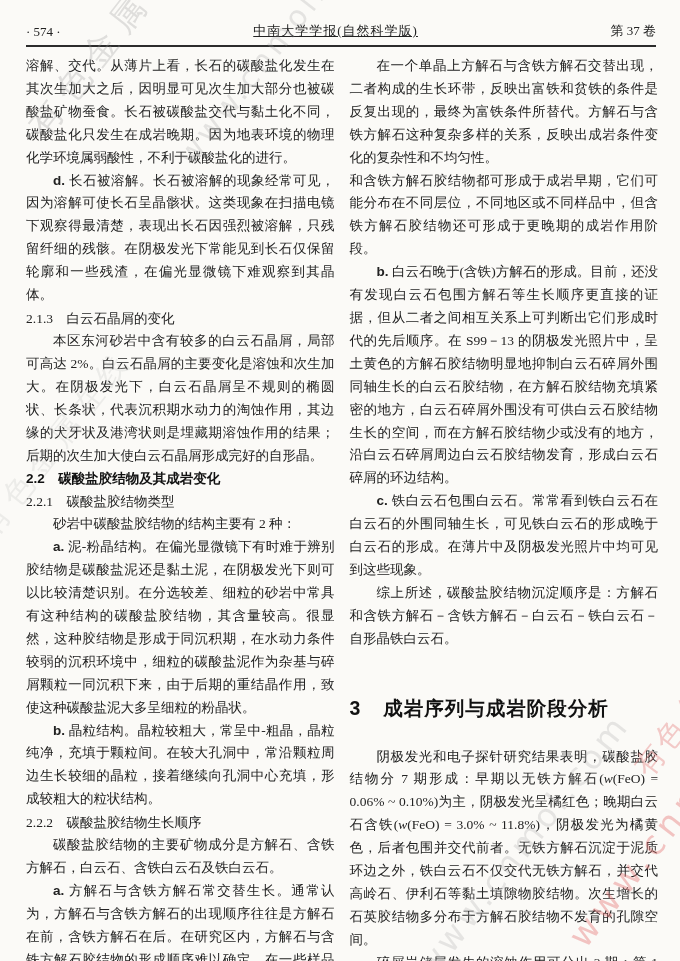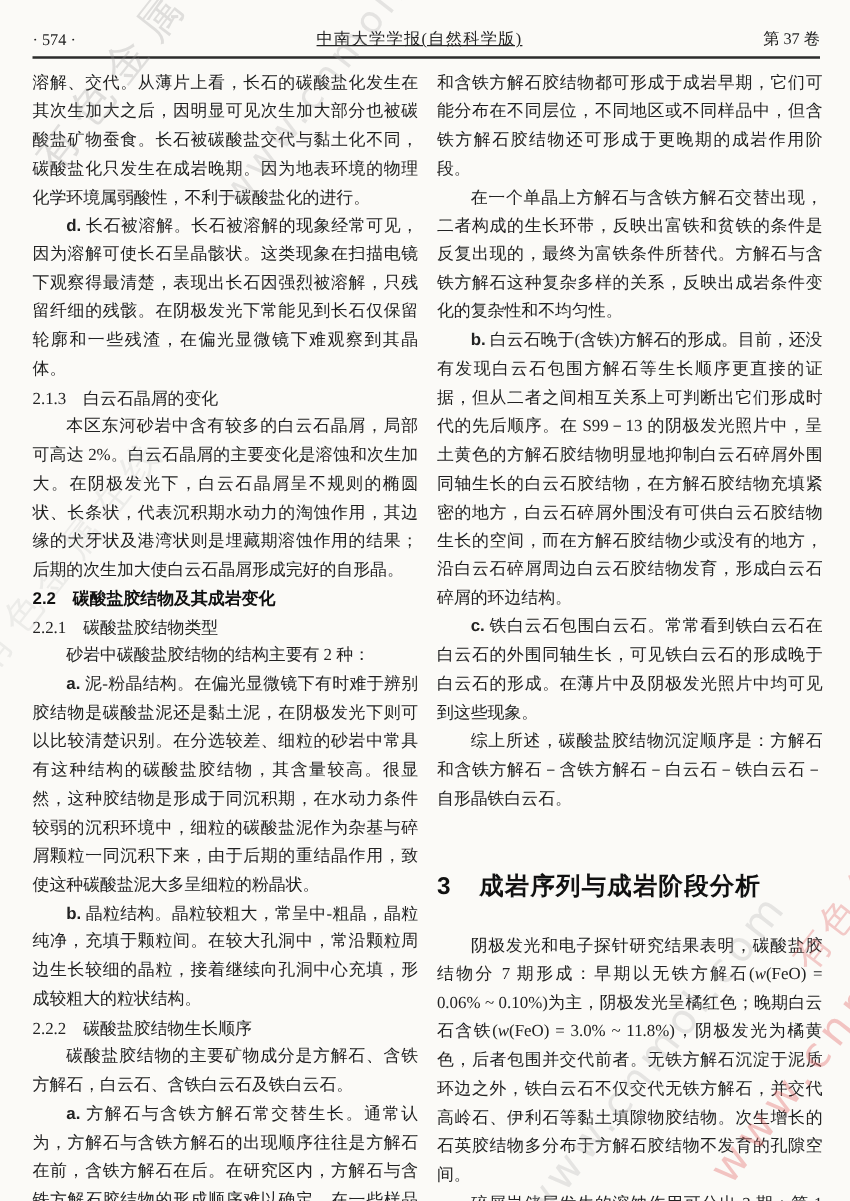--- a/index.html
+++ b/index.html
@@ -77,22 +77,22 @@
         <div class="head-h2"><span>2.2　碳酸盐胶结物及其成岩变化</span></div>
         <div class="head-h3"><span>2.2.1　碳酸盐胶结物类型</span></div>
         <p class="para ind"><span>砂岩中碳酸盐胶结物的结构主要有 2 种：</span></p>
         <p class="para ind"><span class="b">a.</span><span>  泥-粉晶结构。在偏光显微镜下有时难于辨别胶结物是碳酸盐泥还是黏土泥，在阴极发光下则可以比较清楚识别。在分选较差、细粒的砂岩中常具有这种结构的碳酸盐胶结物，其含量较高。很显然，这种胶结物是形成于同沉积期，在水动力条件较弱的沉积环境中，细粒的碳酸盐泥作为杂基与碎屑颗粒一同沉积下来，由于后期的重结晶作用，致使这种碳酸盐泥大多呈细粒的粉晶状。</span></p>
         <p class="para ind"><span class="b">b.</span><span>  晶粒结构。晶粒较粗大，常呈中-粗晶，晶粒纯净，充填于颗粒间。在较大孔洞中，常沿颗粒周边生长较细的晶粒，接着继续向孔洞中心充填，形成较粗大的粒状结构。</span></p>
         <div class="head-h3"><span>2.2.2　碳酸盐胶结物生长顺序</span></div>
         <p class="para ind"><span>碳酸盐胶结物的主要矿物成分是方解石、含铁方解石，白云石、含铁白云石及铁白云石。</span></p>
         <p class="para ind"><span class="b">a.</span><span>  方解石与含铁方解石常交替生长。通常认为，方解石与含铁方解石的出现顺序往往是方解石在前，含铁方解石在后。在研究区内，方解石与含铁方解石胶结物的形成顺序难以确定，在一些样品中，碳酸盐胶结物以方解石为主，而在另一些样品中则以含铁方解石为主，有些样品中则是二者并存。根据这一特点，方解石与含铁方解石胶结物应是同一成岩期内的产物。在阴极发光照片上，还可看见方解石与含铁方解石胶结物同轴生长成环带状，孔隙中心则被含铁方解石胶结物颗粒充填。因此，方解石</span></p>
       </div>
     <div class="col">
+        <p class="para ind"><span>在一个单晶上方解石与含铁方解石交替出现，二者构成的生长环带，反映出富铁和贫铁的条件是反复出现的，最终为富铁条件所替代。方解石与含铁方解石这种复杂多样的关系，反映出成岩条件变化的复杂性和不均匀性。</span></p>
         <p class="para"><span>和含铁方解石胶结物都可形成于成岩早期，它们可能分布在不同层位，不同地区或不同样品中，但含铁方解石胶结物还可形成于更晚期的成岩作用阶段。</span></p>
-        <p class="para ind"><span>在一个单晶上方解石与含铁方解石交替出现，二者构成的生长环带，反映出富铁和贫铁的条件是反复出现的，最终为富铁条件所替代。方解石与含铁方解石这种复杂多样的关系，反映出成岩条件变化的复杂性和不均匀性。</span></p>
         <p class="para ind"><span class="b">b.</span><span>  白云石晚于(含铁)方解石的形成。目前，还没有发现白云石包围方解石等生长顺序更直接的证据，但从二者之间相互关系上可判断出它们形成时代的先后顺序。在 S99－13 的阴极发光照片中，呈土黄色的方解石胶结物明显地抑制白云石碎屑外围同轴生长的白云石胶结物，在方解石胶结物充填紧密的地方，白云石碎屑外围没有可供白云石胶结物生长的空间，而在方解石胶结物少或没有的地方，沿白云石碎屑周边白云石胶结物发育，形成白云石碎屑的环边结构。</span></p>
         <p class="para ind"><span class="b">c.</span><span>  铁白云石包围白云石。常常看到铁白云石在白云石的外围同轴生长，可见铁白云石的形成晚于白云石的形成。在薄片中及阴极发光照片中均可见到这些现象。</span></p>
         <p class="para ind"><span>综上所述，碳酸盐胶结物沉淀顺序是：方解石和含铁方解石－含铁方解石－白云石－铁白云石－自形晶铁白云石。</span></p>
         <h1 class="section-head"><span class="sec-num">3</span><span>成岩序列与成岩阶段分析</span></h1>
         <p class="para ind"><span>阴极发光和电子探针研究结果表明，碳酸盐胶结物分 7 期形成：早期以无铁方解石(</span><span class="i">w</span><span>(FeO) = 0.06% ~ 0.10%)为主，阴极发光呈橘红色；晚期白云石含铁(</span><span class="i">w</span><span>(FeO) = 3.0% ~ 11.8%)，阴极发光为橘黄色，后者包围并交代前者。无铁方解石沉淀于泥质环边之外，铁白云石不仅交代无铁方解石，并交代高岭石、伊利石等黏土填隙物胶结物。次生增长的石英胶结物多分布于方解石胶结物不发育的孔隙空间。</span></p>
         <p class="para ind"><span>碎屑岩储层发生的溶蚀作用可分出 3 期：第 1 期主要是发生在东河砂岩沉积之后的抬升与暴露期，与层序边界有关的大气淡水淋滤与溶解</span></p>
       </div>
   </div>
 
   <div class="wm wm-a">有色金属在线</div>

